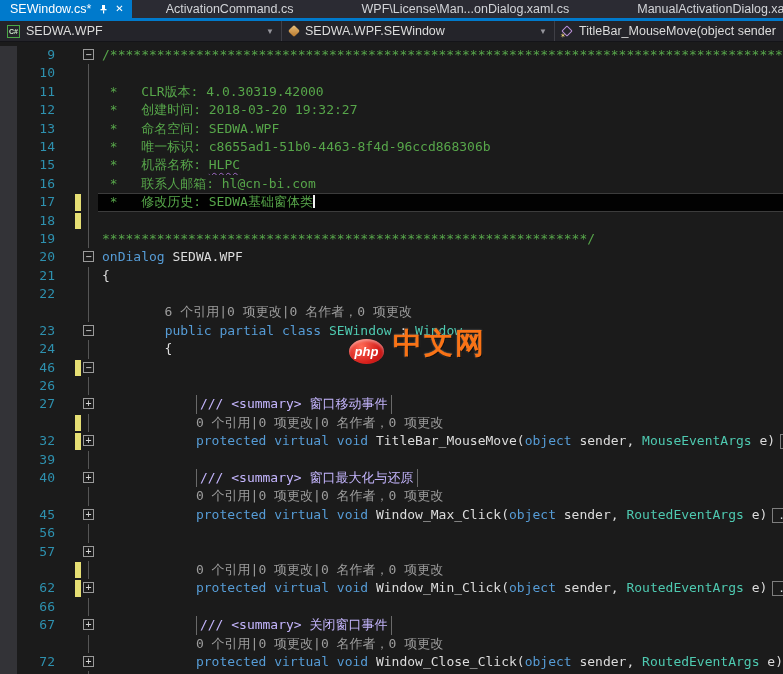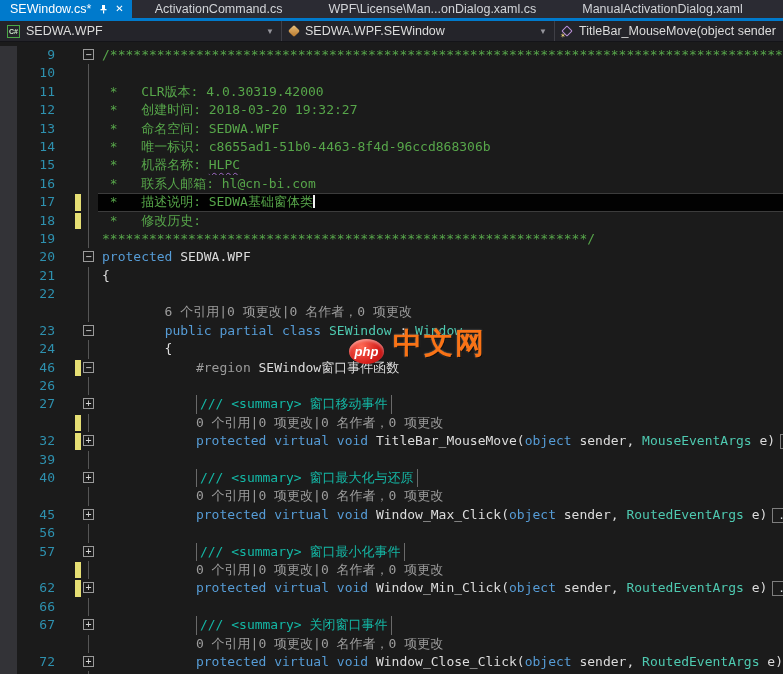--- a/index.html
+++ b/index.html
@@ -1,20 +1,20 @@
 <!DOCTYPE html>
 <html><head>
 <meta charset="utf-8">
 <style>
   *{box-sizing:border-box;margin:0;padding:0}
   body{background:#101012;font-family:"Liberation Sans",sans-serif}
   .win{position:relative;width:783px;height:674px;background:#1b1b1b;overflow:hidden}
   
   .tabbar{display:flex;height:18px;background:#2b2b33;align-items:stretch}
-  .tab{display:flex;align-items:center;padding:0 23px;color:#d2d4d8;font-size:12.5px;white-space:nowrap;cursor:default}
+  .tab{display:flex;align-items:center;padding:0 34px;color:#d2d4d8;font-size:12.5px;white-space:nowrap;cursor:default}
   .tab.active{background:#007acc;color:#fff;padding:0 8px 0 10px;gap:7px}
   .tabicons{display:flex;align-items:center;gap:6px}
   .pin svg{display:block}
   .closex{color:#fff;font-size:10px;line-height:10px}
   .bluestrip{height:3px;background:#007acc}
   
   .navbar{display:flex;height:21px;background:#24242a;border-bottom:1px solid #141418;font-size:12.5px;color:#dcdcdc}
   .navsec{display:flex;align-items:center;gap:6px;padding:0 7px;border-right:1px solid #3f3f46;overflow:hidden}
   .navsec:last-child{border-right:none;flex:1}
   .ns1{width:282px}.ns2{width:273px}
@@ -38,21 +38,21 @@
   .cbar{position:absolute;left:20px;top:1px;bottom:1px;width:6px;background:#e6df74}
   .foldcol{width:17px;flex:none;position:relative}
   .fbox{position:absolute;left:2px;top:3px;width:11px;height:11px;border:1px solid #9a9a9a;
         background:#1b1b1b;color:#d6d6d6;font-size:10px;line-height:9px;text-align:center;cursor:pointer}
   .fline{position:absolute;left:7px;top:0;bottom:0;width:1px;background:#565656}
   .codearea{flex:1;overflow:hidden;padding-left:4px;color:#dcdcdc}
   .row.cur .codearea{background:#020202;box-shadow:inset 0 1px 0 #3c3c3c,inset 0 -1px 0 #3c3c3c}
   .c{color:#57a64a}.k{color:#569cd6}.t{color:#4ec9b0}.p{color:#dcdcdc}
   .pp{color:#9b9b9b}
   .g{color:#9d9d9d}
-  .sb{color:#14b8a6;border:1px solid #6a6a6a;padding:16px 3px}
+  .sb{color:#c4b5fd;border:1px solid #6a6a6a;padding:16px 3px}
   .eb{border:1px solid #7e7e7e;color:#cfd6da;padding:0 5px;margin-left:5px;font-size:11px;letter-spacing:1px}
   .sq{color:#57a64a;text-decoration:underline;text-decoration-style:wavy;text-decoration-color:#a26bc8;
       text-decoration-thickness:1px;text-underline-offset:3px}
   .caret{display:inline-block;width:2px;height:13px;background:#f2f2f2;vertical-align:-2px}
   
   .wm{position:absolute;left:349px;top:324px;display:flex;align-items:flex-end;gap:9px;z-index:6;pointer-events:none}
   .wmbadge{width:35px;height:25px;border-radius:50%;background:radial-gradient(circle at 35% 30%,#ff6a55,#d61e1a 60%,#a90f12);
            color:#fff;font-weight:bold;font-style:italic;font-size:13px;display:flex;align-items:center;justify-content:center;
            box-shadow:inset 0 2px 3px rgba(255,255,255,.45)}
   .wmtext{font-size:29px;font-weight:bold;color:#f97316;text-shadow:1px 1px 0 #101010,0 0 2px #7a7a7a;letter-spacing:2px}
@@ -112,40 +112,40 @@
 
   <div class="editor">
       <div class="row"><div class="bp"></div><div class="num">9</div><div class="barcol"></div><div class="foldcol"><div class="fbox">−</div></div><div class="codearea"><span class="c">/******************************************************************************************</span></div></div>
       <div class="row"><div class="bp"></div><div class="num">10</div><div class="barcol"></div><div class="foldcol"><div class="fline"></div></div></div>
       <div class="row"><div class="bp"></div><div class="num">11</div><div class="barcol"></div><div class="foldcol"><div class="fline"></div></div><div class="codearea"><span class="c"> *   CLR版本: 4.0.30319.42000</span></div></div>
       <div class="row"><div class="bp"></div><div class="num">12</div><div class="barcol"></div><div class="foldcol"><div class="fline"></div></div><div class="codearea"><span class="c"> *   创建时间: 2018-03-20 19:32:27</span></div></div>
       <div class="row"><div class="bp"></div><div class="num">13</div><div class="barcol"></div><div class="foldcol"><div class="fline"></div></div><div class="codearea"><span class="c"> *   命名空间: SEDWA.WPF</span></div></div>
       <div class="row"><div class="bp"></div><div class="num">14</div><div class="barcol"></div><div class="foldcol"><div class="fline"></div></div><div class="codearea"><span class="c"> *   唯一标识: c8655ad1-51b0-4463-8f4d-96ccd868306b</span></div></div>
       <div class="row"><div class="bp"></div><div class="num">15</div><div class="barcol"></div><div class="foldcol"><div class="fline"></div></div><div class="codearea"><span class="c"> *   机器名称: </span><span class="sq">HLPC</span></div></div>
       <div class="row"><div class="bp"></div><div class="num">16</div><div class="barcol"></div><div class="foldcol"><div class="fline"></div></div><div class="codearea"><span class="c"> *   联系人邮箱: hl@cn-bi.com</span></div></div>
-      <div class="row cur"><div class="bp"></div><div class="num">17</div><div class="barcol"><div class="cbar"></div></div><div class="foldcol"><div class="fline"></div></div><div class="codearea"><span class="c"> *   描述说明: SEDWA基础窗体类</span><span class="caret"></span></div></div>
-      <div class="row"><div class="bp"></div><div class="num">18</div><div class="barcol"><div class="cbar"></div></div><div class="foldcol"><div class="fline"></div></div><div class="codearea"><span class="c"> *   修改历史: </span></div></div>
+      <div class="row cur"><div class="bp"></div><div class="num">17</div><div class="barcol"><div class="cbar"></div></div><div class="foldcol"><div class="fline"></div></div><div class="codearea"><span class="c"> *   修改历史: SEDWA基础窗体类</span><span class="caret"></span></div></div>
+      <div class="row"><div class="bp"></div><div class="num">18</div><div class="barcol"><div class="cbar"></div></div><div class="foldcol"><div class="fline"></div></div></div>
       <div class="row"><div class="bp"></div><div class="num">19</div><div class="barcol"></div><div class="foldcol"><div class="fline"></div></div><div class="codearea"><span class="c">**************************************************************/</span></div></div>
-      <div class="row"><div class="bp"></div><div class="num">20</div><div class="barcol"></div><div class="foldcol"><div class="fbox">−</div></div><div class="codearea"><span class="k">protected</span><span class="p"> SEDWA.WPF</span></div></div>
+      <div class="row"><div class="bp"></div><div class="num">20</div><div class="barcol"></div><div class="foldcol"><div class="fbox">−</div></div><div class="codearea"><span class="k">onDialog</span><span class="p"> SEDWA.WPF</span></div></div>
       <div class="row"><div class="bp"></div><div class="num">21</div><div class="barcol"></div><div class="foldcol"><div class="fline"></div></div><div class="codearea"><span class="p">{</span></div></div>
       <div class="row"><div class="bp"></div><div class="num">22</div><div class="barcol"></div><div class="foldcol"><div class="fline"></div></div><div class="codearea"></div></div>
       <div class="row"><div class="bp"></div><div class="num"></div><div class="barcol"></div><div class="foldcol"><div class="fline"></div></div><div class="codearea"><span class="g">        6 个引用|0 项更改|0 名作者，0 项更改</span></div></div>
       <div class="row"><div class="bp"></div><div class="num">23</div><div class="barcol"></div><div class="foldcol"><div class="fbox">−</div></div><div class="codearea"><span class="p">        </span><span class="k">public partial class</span><span class="p"> </span><span class="t">SEWindow</span><span class="p"> : </span><span class="t">Window</span></div></div>
       <div class="row"><div class="bp"></div><div class="num">24</div><div class="barcol"></div><div class="foldcol"><div class="fline"></div></div><div class="codearea"><span class="p">        {</span></div></div>
-      <div class="row"><div class="bp"></div><div class="num">46</div><div class="barcol"><div class="cbar"></div></div><div class="foldcol"><div class="fbox">−</div></div><div class="codearea"><span class="p">            </span><span class="pp">#region</span><span class="p"> SEWindow窗口事件函数</span></div></div>
+      <div class="row"><div class="bp"></div><div class="num">46</div><div class="barcol"><div class="cbar"></div></div><div class="foldcol"><div class="fbox">−</div></div></div>
       <div class="row"><div class="bp"></div><div class="num">26</div><div class="barcol"></div><div class="foldcol"><div class="fline"></div></div><div class="codearea"></div></div>
       <div class="row"><div class="bp"></div><div class="num">27</div><div class="barcol"></div><div class="foldcol"><div class="fbox">+</div></div><div class="codearea"><span class="p">            </span><span class="sb">/// &lt;summary&gt; 窗口移动事件</span></div></div>
       <div class="row"><div class="bp"></div><div class="num"></div><div class="barcol"><div class="cbar"></div></div><div class="foldcol"><div class="fline"></div></div><div class="codearea"><span class="g">            0 个引用|0 项更改|0 名作者，0 项更改</span></div></div>
       <div class="row"><div class="bp"></div><div class="num">32</div><div class="barcol"><div class="cbar"></div></div><div class="foldcol"><div class="fbox">+</div></div><div class="codearea"><span class="p">            </span><span class="k">protected virtual void</span><span class="p"> TitleBar_MouseMove(</span><span class="k">object</span><span class="p"> sender, </span><span class="t">MouseEventArgs</span><span class="p"> e)</span><span class="eb">...</span></div></div>
       <div class="row"><div class="bp"></div><div class="num">39</div><div class="barcol"></div><div class="foldcol"><div class="fline"></div></div><div class="codearea"></div></div>
       <div class="row"><div class="bp"></div><div class="num">40</div><div class="barcol"></div><div class="foldcol"><div class="fbox">+</div></div><div class="codearea"><span class="p">            </span><span class="sb">/// &lt;summary&gt; 窗口最大化与还原</span></div></div>
       <div class="row"><div class="bp"></div><div class="num"></div><div class="barcol"></div><div class="foldcol"><div class="fline"></div></div><div class="codearea"><span class="g">            0 个引用|0 项更改|0 名作者，0 项更改</span></div></div>
       <div class="row"><div class="bp"></div><div class="num">45</div><div class="barcol"></div><div class="foldcol"><div class="fbox">+</div></div><div class="codearea"><span class="p">            </span><span class="k">protected virtual void</span><span class="p"> Window_Max_Click(</span><span class="k">object</span><span class="p"> sender, </span><span class="t">RoutedEventArgs</span><span class="p"> e)</span><span class="eb">...</span></div></div>
       <div class="row"><div class="bp"></div><div class="num">56</div><div class="barcol"></div><div class="foldcol"><div class="fline"></div></div><div class="codearea"></div></div>
-      <div class="row"><div class="bp"></div><div class="num">57</div><div class="barcol"></div><div class="foldcol"><div class="fbox">+</div></div><div class="codearea"><span class="p">            </span><span class="sb">/// &lt;summary&gt; 窗口最小化事件</span></div></div>
+      <div class="row"><div class="bp"></div><div class="num">57</div><div class="barcol"></div><div class="foldcol"><div class="fbox">+</div></div></div>
       <div class="row"><div class="bp"></div><div class="num"></div><div class="barcol"><div class="cbar"></div></div><div class="foldcol"><div class="fline"></div></div><div class="codearea"><span class="g">            0 个引用|0 项更改|0 名作者，0 项更改</span></div></div>
       <div class="row"><div class="bp"></div><div class="num">62</div><div class="barcol"><div class="cbar"></div></div><div class="foldcol"><div class="fbox">+</div></div><div class="codearea"><span class="p">            </span><span class="k">protected virtual void</span><span class="p"> Window_Min_Click(</span><span class="k">object</span><span class="p"> sender, </span><span class="t">RoutedEventArgs</span><span class="p"> e)</span><span class="eb">...</span></div></div>
       <div class="row"><div class="bp"></div><div class="num">66</div><div class="barcol"></div><div class="foldcol"><div class="fline"></div></div><div class="codearea"></div></div>
       <div class="row"><div class="bp"></div><div class="num">67</div><div class="barcol"></div><div class="foldcol"><div class="fbox">+</div></div><div class="codearea"><span class="p">            </span><span class="sb">/// &lt;summary&gt; 关闭窗口事件</span></div></div>
       <div class="row"><div class="bp"></div><div class="num"></div><div class="barcol"></div><div class="foldcol"><div class="fline"></div></div><div class="codearea"><span class="g">            0 个引用|0 项更改|0 名作者，0 项更改</span></div></div>
       <div class="row"><div class="bp"></div><div class="num">72</div><div class="barcol"></div><div class="foldcol"><div class="fbox">+</div></div><div class="codearea"><span class="p">            </span><span class="k">protected virtual void</span><span class="p"> Window_Close_Click(</span><span class="k">object</span><span class="p"> sender, </span><span class="t">RoutedEventArgs</span><span class="p"> e)</span></div></div>
       <div class="row"><div class="bp"></div><div class="num">76</div><div class="barcol"></div><div class="foldcol"><div class="fline"></div></div><div class="codearea"></div></div>
     </div>
 
   <div class="wm">

